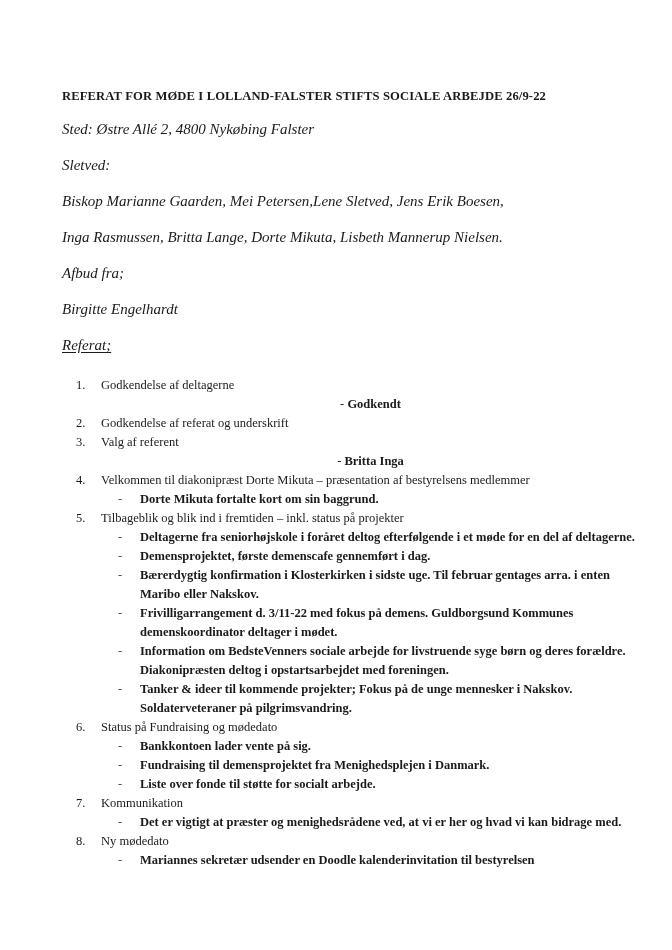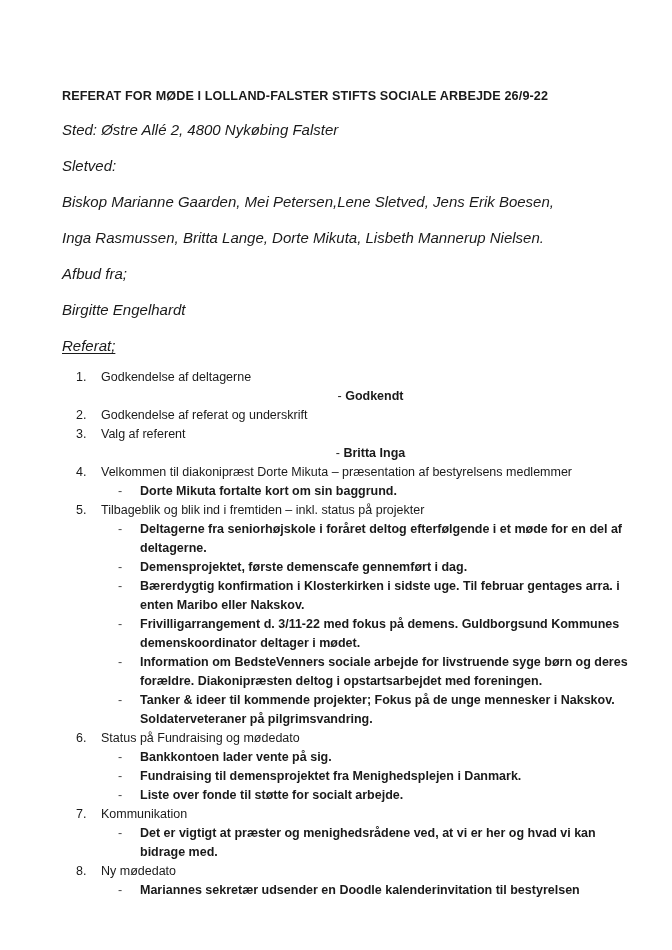--- a/index.html
+++ b/index.html
@@ -15,41 +15,42 @@
     color: #1a1a1a;
     -webkit-font-smoothing: antialiased;
   }
   .page {
     position: relative;
     width: 672px;
     height: 704px;
     background: #ffffff;
     box-sizing: border-box;
     padding: 88px 32px 0 62px;
+    font-family: Liberation Serif, serif;
   }
 
   
   .doc-title {
     font-size: 12.6px;
     font-weight: bold;
     letter-spacing: 0.01em;
     line-height: 1.3;
     margin: 0 0 16px 0;
   }
   .meta-line {
     font-size: 15px;
     font-style: italic;
     line-height: 1.3;
     margin: 0 0 16.5px 0;
     white-space: pre-wrap;
   }
   .meta-line.underlined {
     text-decoration: underline;
     text-underline-offset: 2px;
-    margin-bottom: 12px;
+    margin-bottom: 20px;
   }
 
   
   .agenda {
     margin: 0;
     padding: 0;
     list-style: none;
   }
   .agenda-item {
     position: relative;

